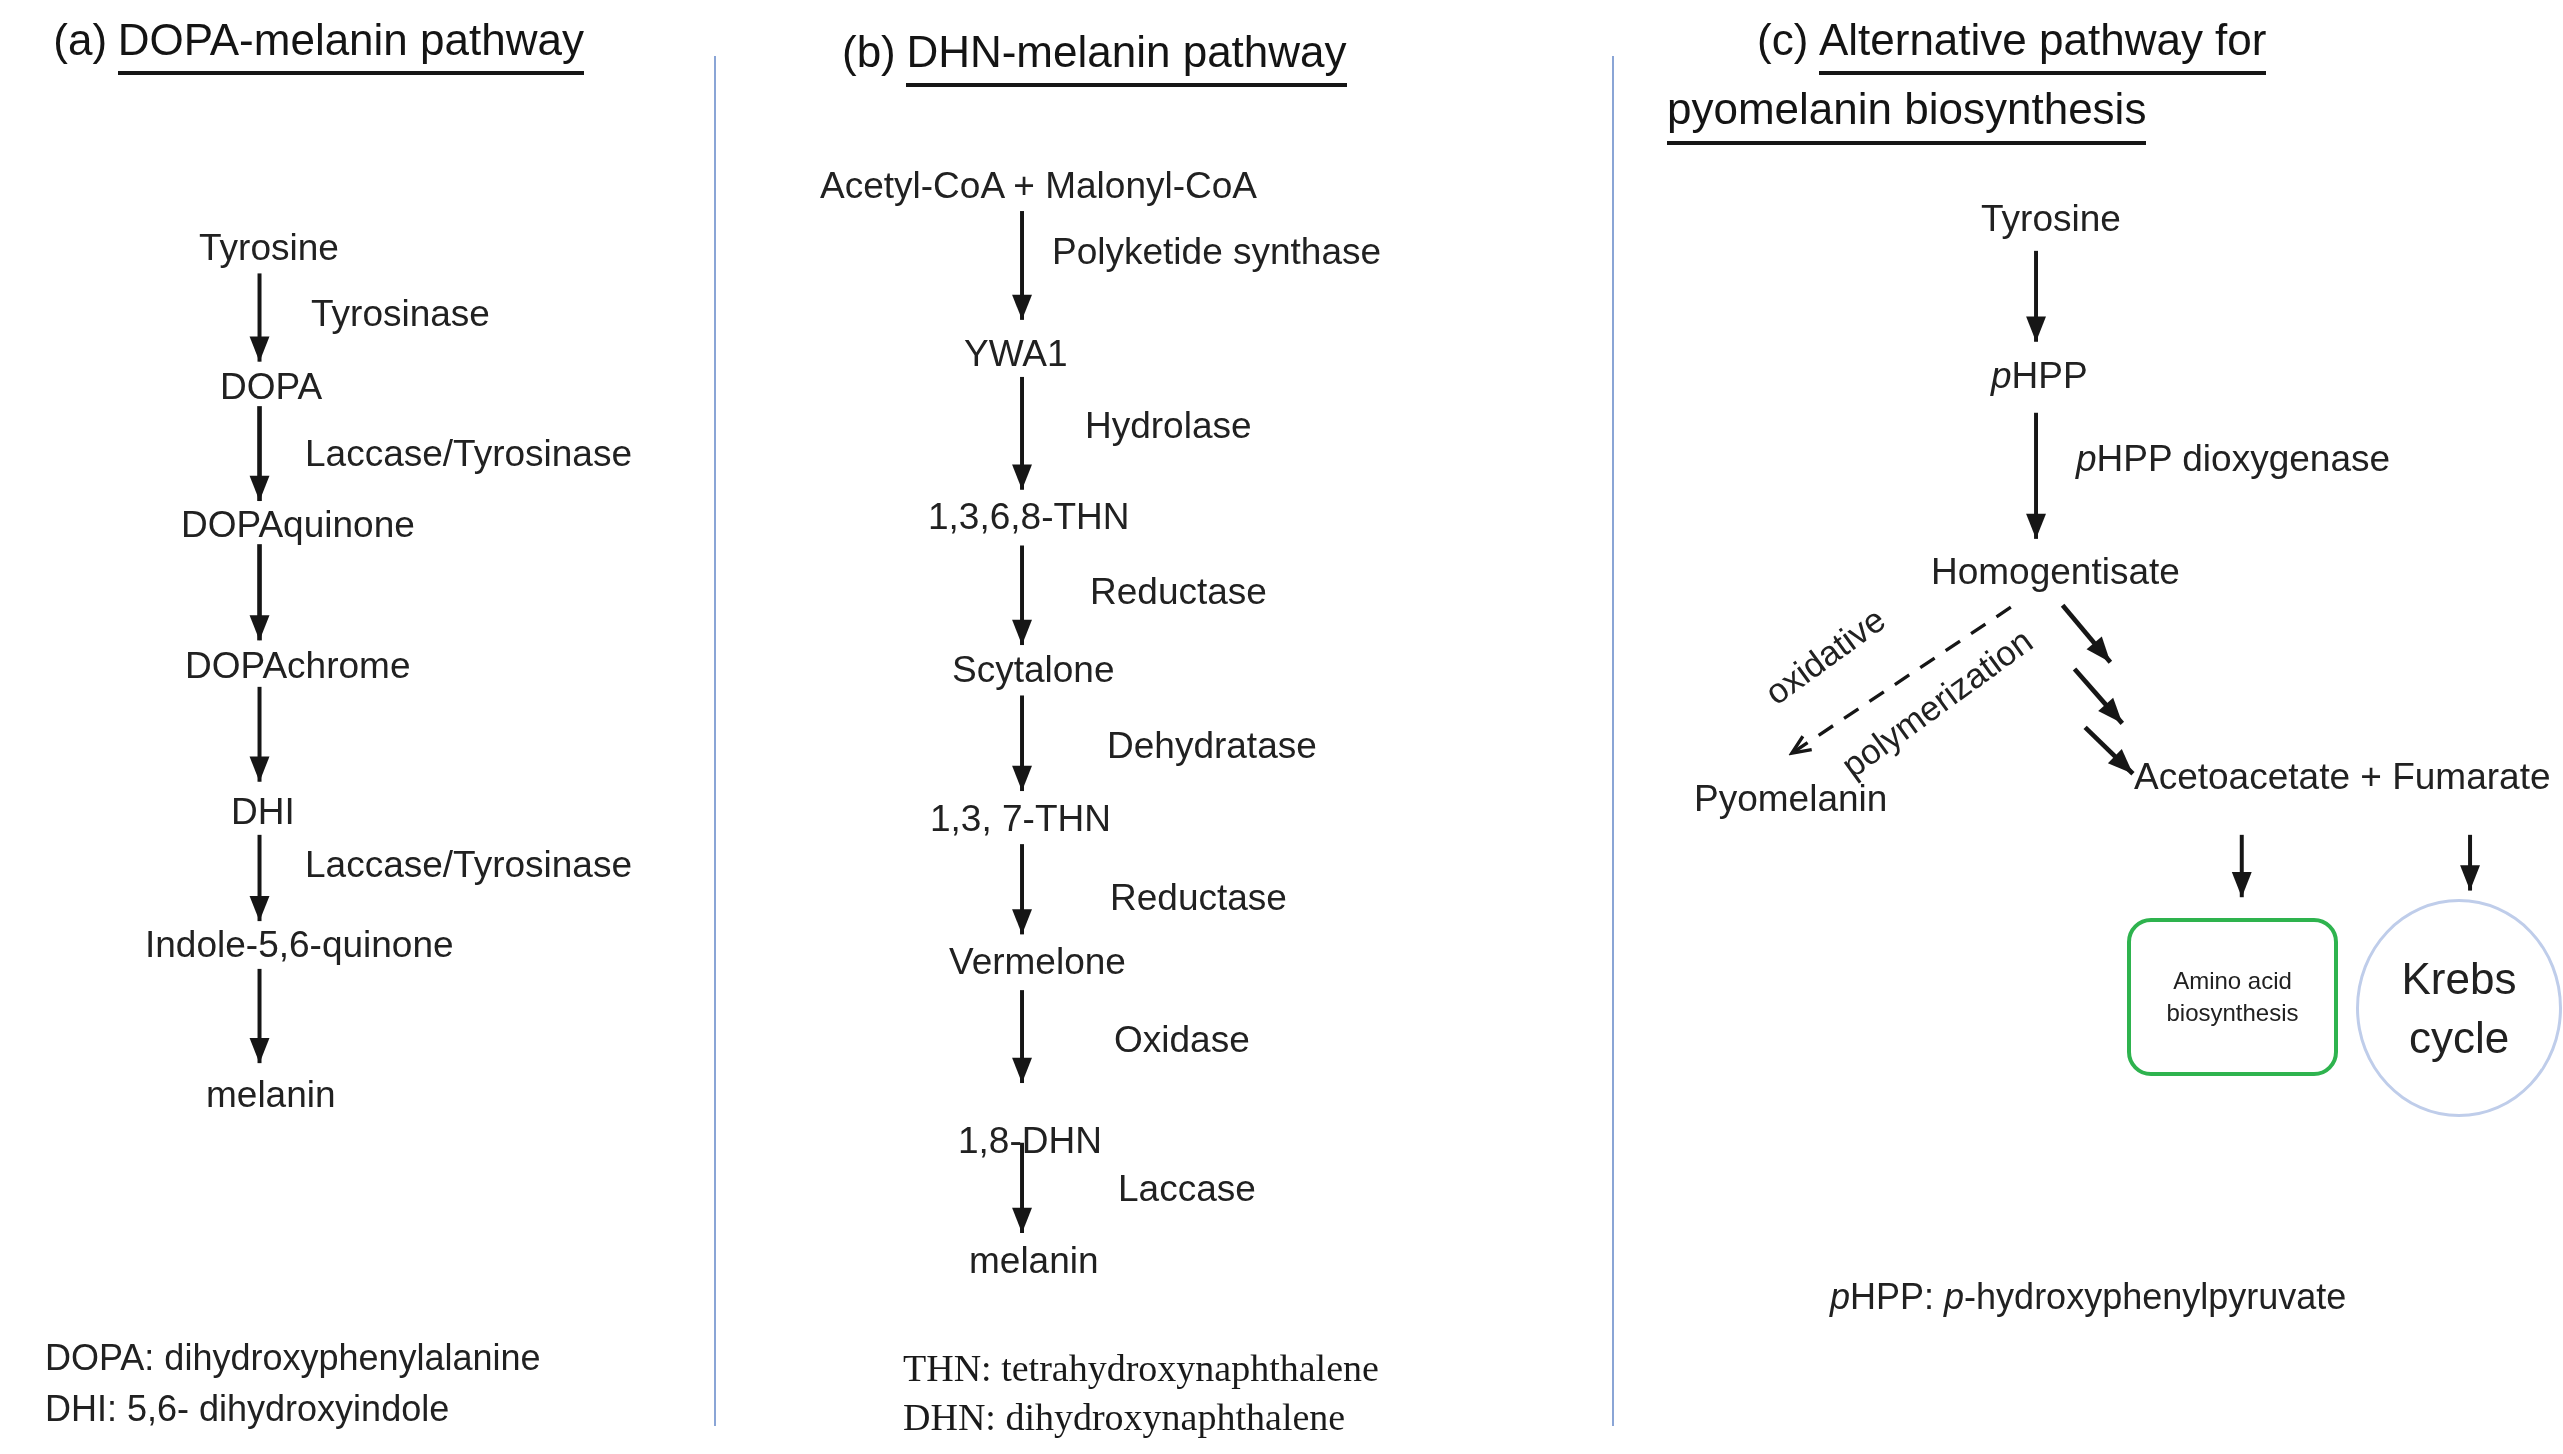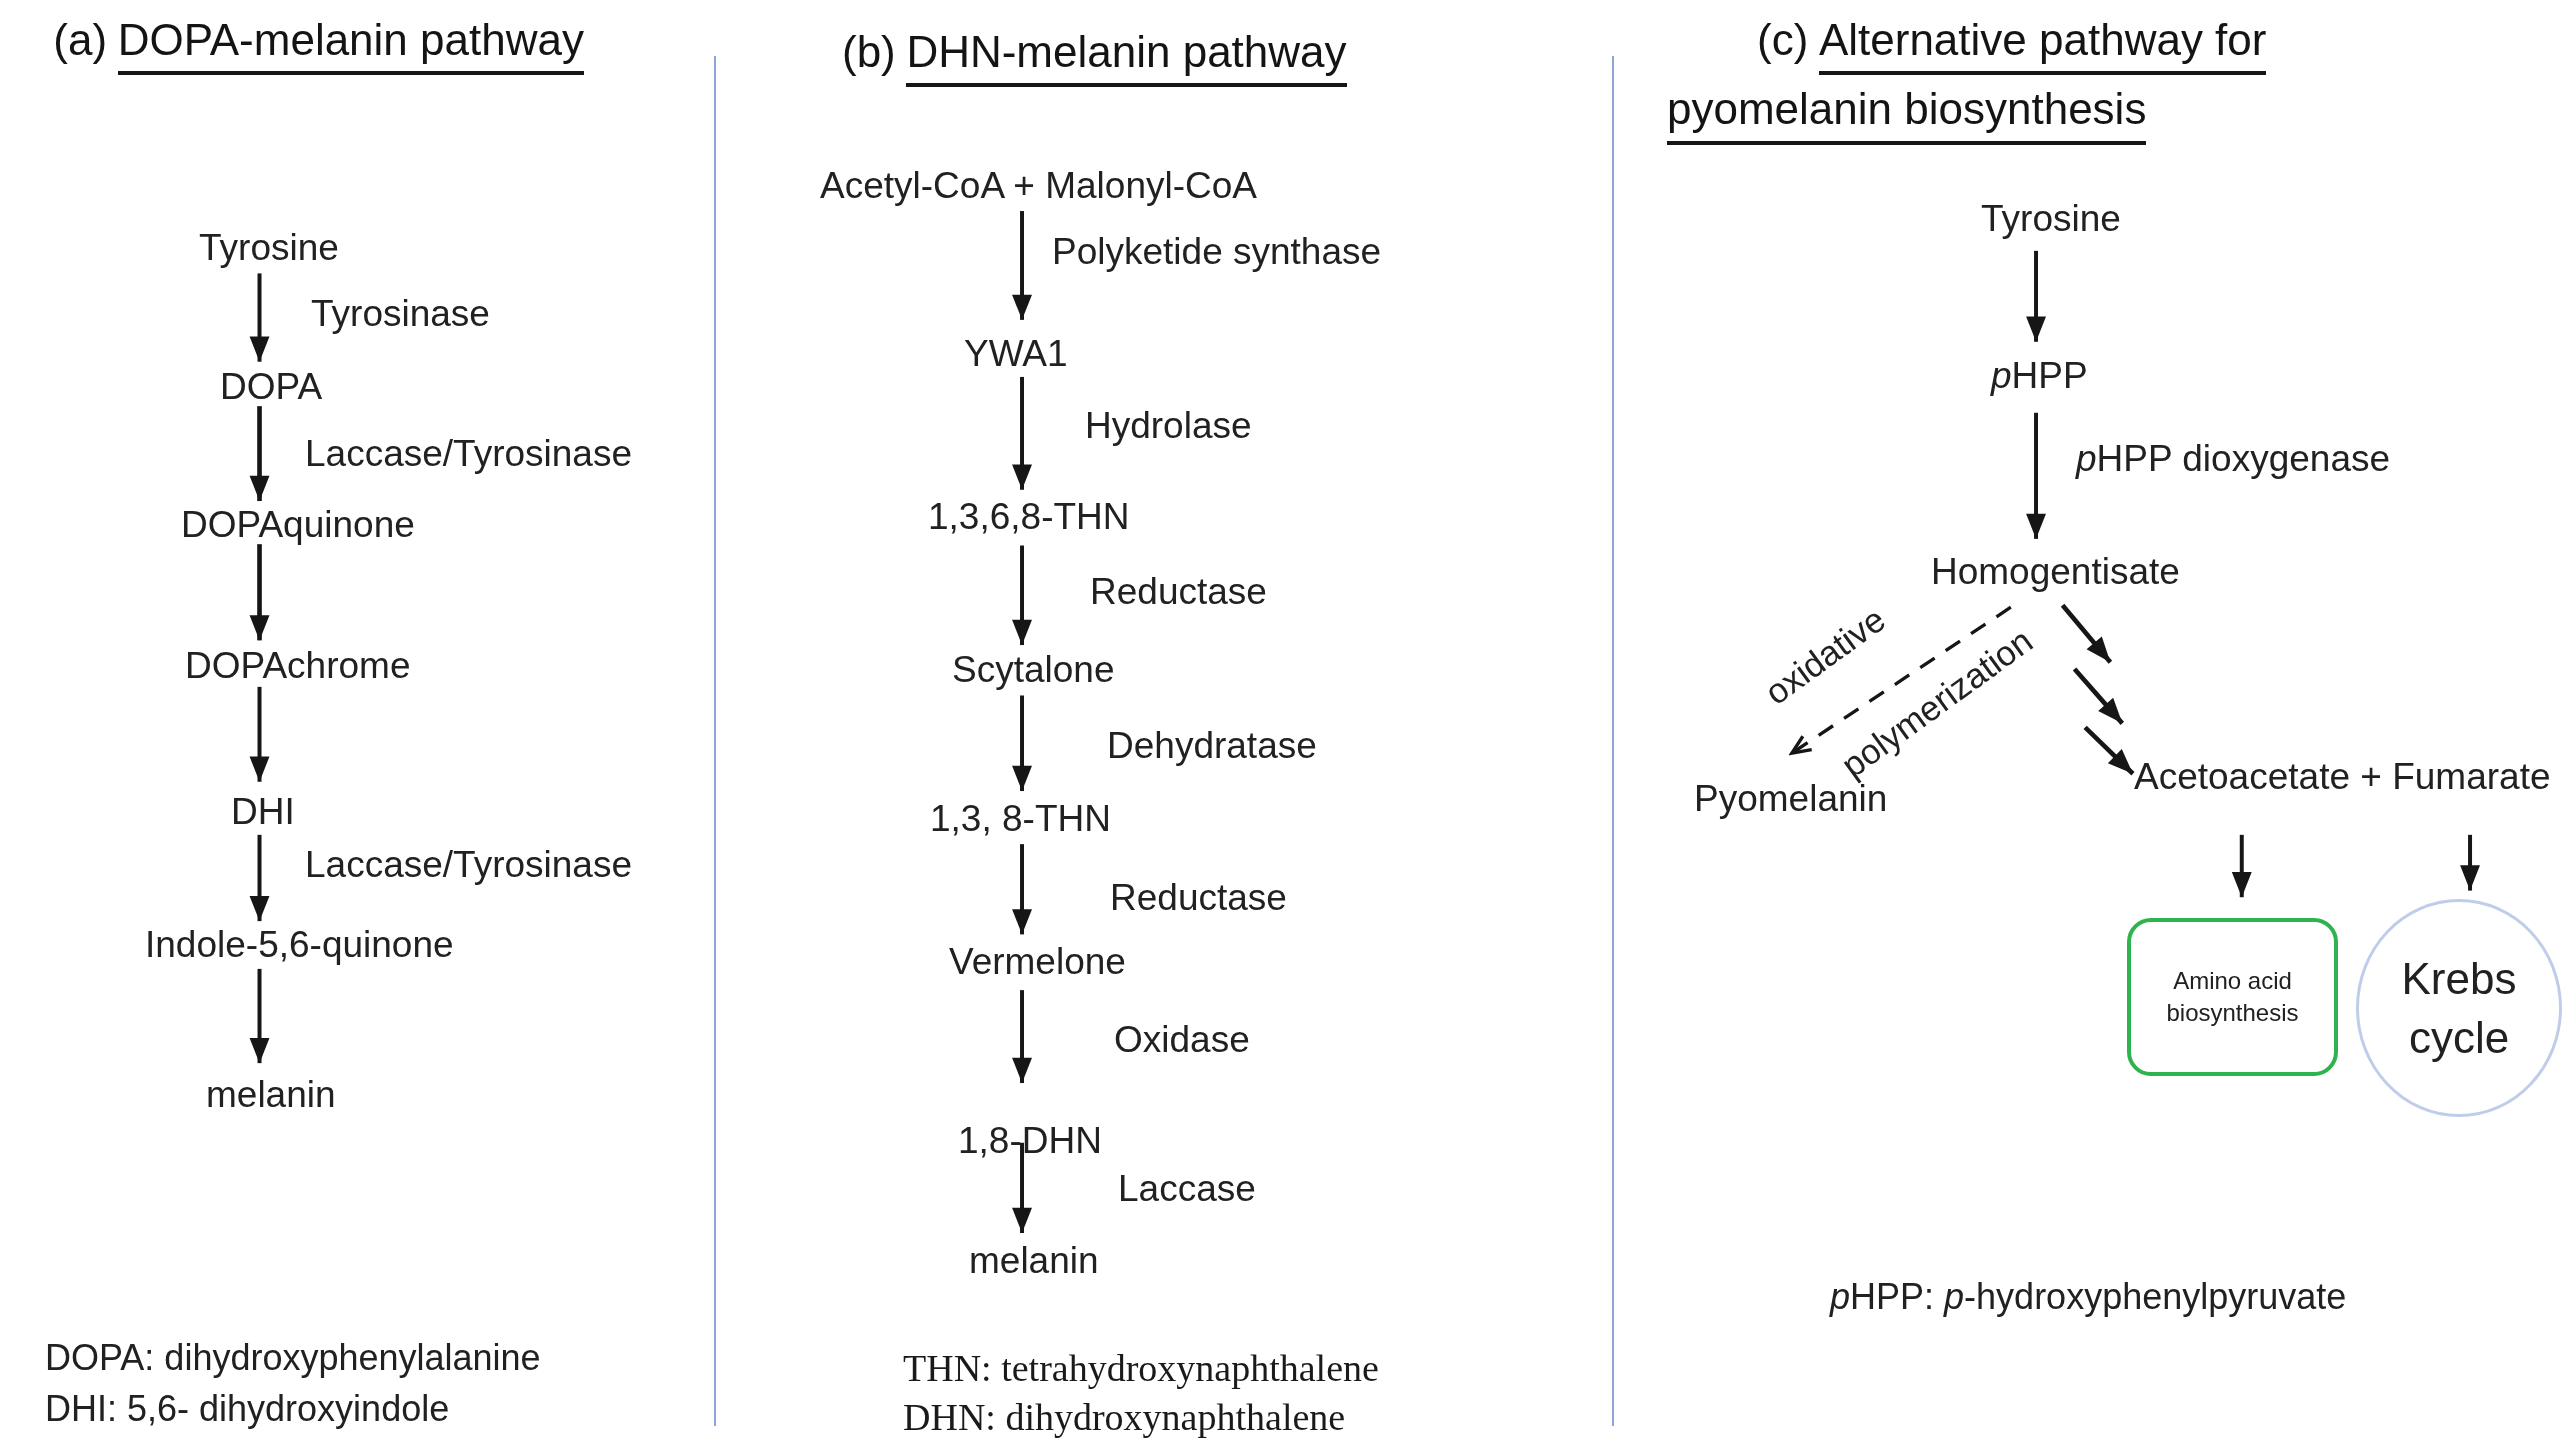--- a/index.html
+++ b/index.html
@@ -89,21 +89,21 @@
 
   <div>
     <div class="title" style="left:842px;top:26.5px;">
       <span class="prefix">(b)</span><span class="u">DHN-melanin pathway</span>
     </div>
 
     <div class="node" style="left:820px;top:165px;">Acetyl-CoA + Malonyl-CoA</div>
     <div class="node" style="left:964px;top:333px;">YWA1</div>
     <div class="node" style="left:928px;top:496px;">1,3,6,8-THN</div>
     <div class="node" style="left:952px;top:649px;">Scytalone</div>
-    <div class="node" style="left:930px;top:798px;">1,3, 8-THN</div>
+    <div class="node" style="left:930px;top:798px;">1,3, 7-THN</div>
     <div class="node" style="left:949px;top:941px;">Vermelone</div>
     <div class="node" style="left:958px;top:1120px;">1,8-DHN</div>
     <div class="node" style="left:969px;top:1240px;">melanin</div>
 
     <div class="enzyme" style="left:1052px;top:231px;">Polyketide synthase</div>
     <div class="enzyme" style="left:1085px;top:405px;">Hydrolase</div>
     <div class="enzyme" style="left:1090px;top:571px;">Reductase</div>
     <div class="enzyme" style="left:1107px;top:725px;">Dehydratase</div>
     <div class="enzyme" style="left:1110px;top:877px;">Reductase</div>
     <div class="enzyme" style="left:1114px;top:1019px;">Oxidase</div>

